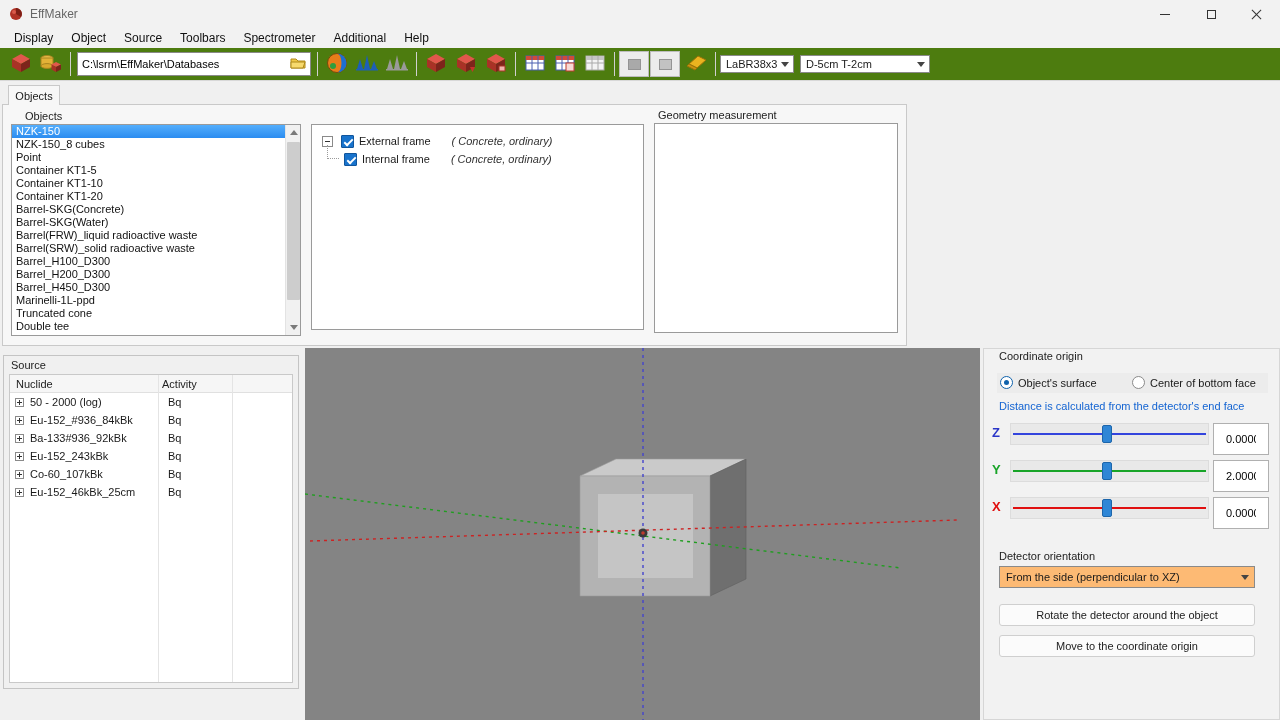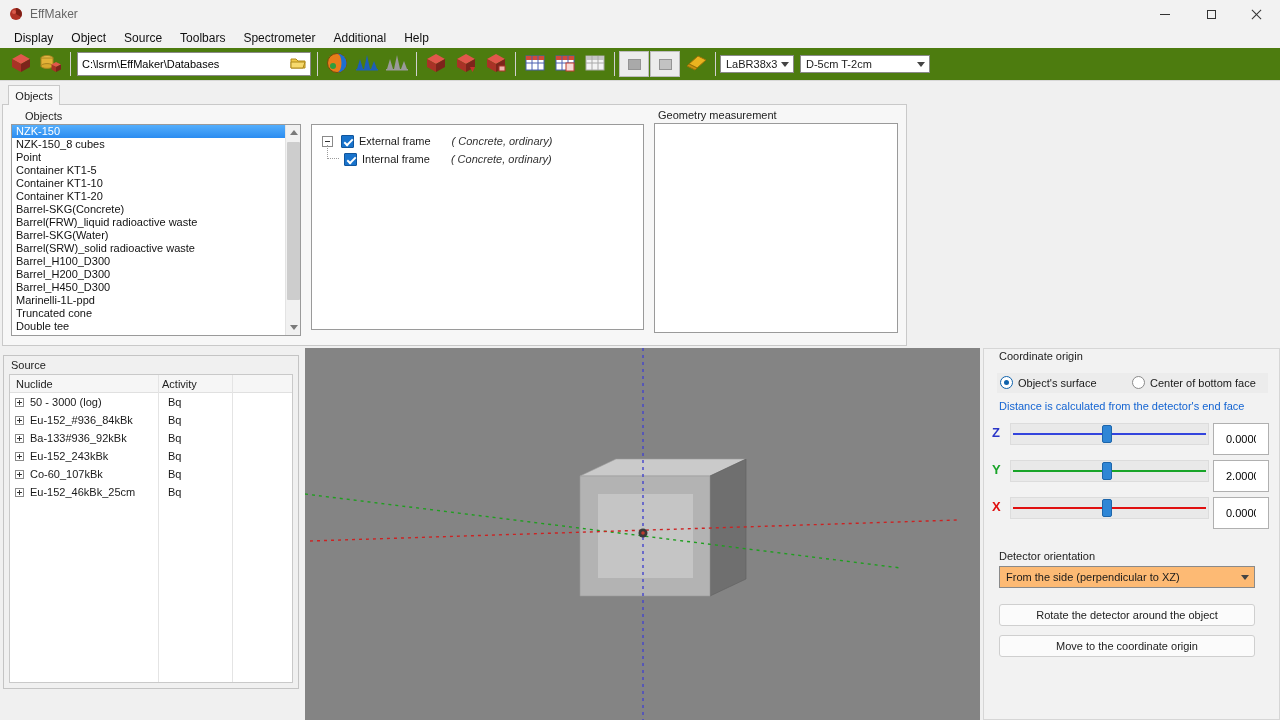--- a/index.html
+++ b/index.html
@@ -268,22 +268,22 @@
   <span class="caption" style="left:22px;top:5px">Objects</span>
 
   <div class="listbox">
     <div class="li sel">NZK-150</div>
     <div class="li">NZK-150_8 cubes</div>
     <div class="li">Point</div>
     <div class="li">Container KT1-5</div>
     <div class="li">Container KT1-10</div>
     <div class="li">Container KT1-20</div>
     <div class="li">Barrel-SKG(Concrete)</div>
+    <div class="li">Barrel-SKG(Water)</div>
     <div class="li">Barrel(FRW)_liquid radioactive waste</div>
-    <div class="li">Barrel-SKG(Water)</div>
     <div class="li">Barrel(SRW)_solid radioactive waste</div>
     <div class="li">Barrel_H100_D300</div>
     <div class="li">Barrel_H200_D300</div>
     <div class="li">Barrel_H450_D300</div>
     <div class="li">Marinelli-1L-ppd</div>
     <div class="li">Truncated cone</div>
     <div class="li">Double tee</div>
     <div class="vscroll">
       <div class="sarrow">
           <span class="tri-up"></span>
@@ -319,21 +319,21 @@
   <span class="caption" style="left:7px;top:3px">Source</span>
   <div class="source-table">
     <div class="thead">
       <span class="c1">Nuclide</span>
       <span class="c2">Activity</span>
     </div>
     <div class="colline" style="left:148px;top:0"></div>
     <div class="colline" style="left:222px;top:0"></div>
     <div class="srow-t">
       <div class="exp9"></div>
-      <span class="nuc">50 -  3000 (log)</span>
+      <span class="nuc">50 -  2000 (log)</span>
       <span class="act">Bq</span>
     </div>
     <div class="srow-t">
       <div class="exp9"></div>
       <span class="nuc">Eu-152_#936_84kBk</span>
       <span class="act">Bq</span>
     </div>
     <div class="srow-t">
       <div class="exp9"></div>
       <span class="nuc">Ba-133#936_92kBk</span>

